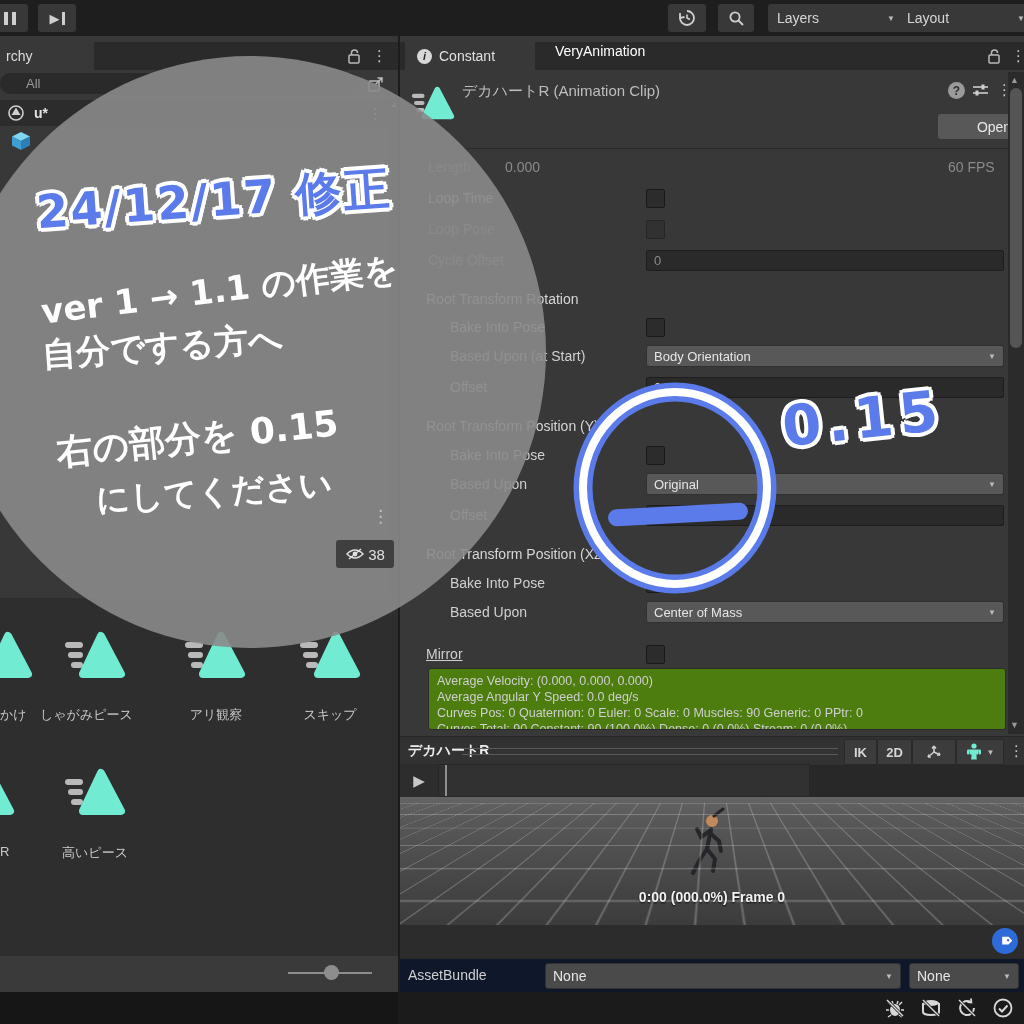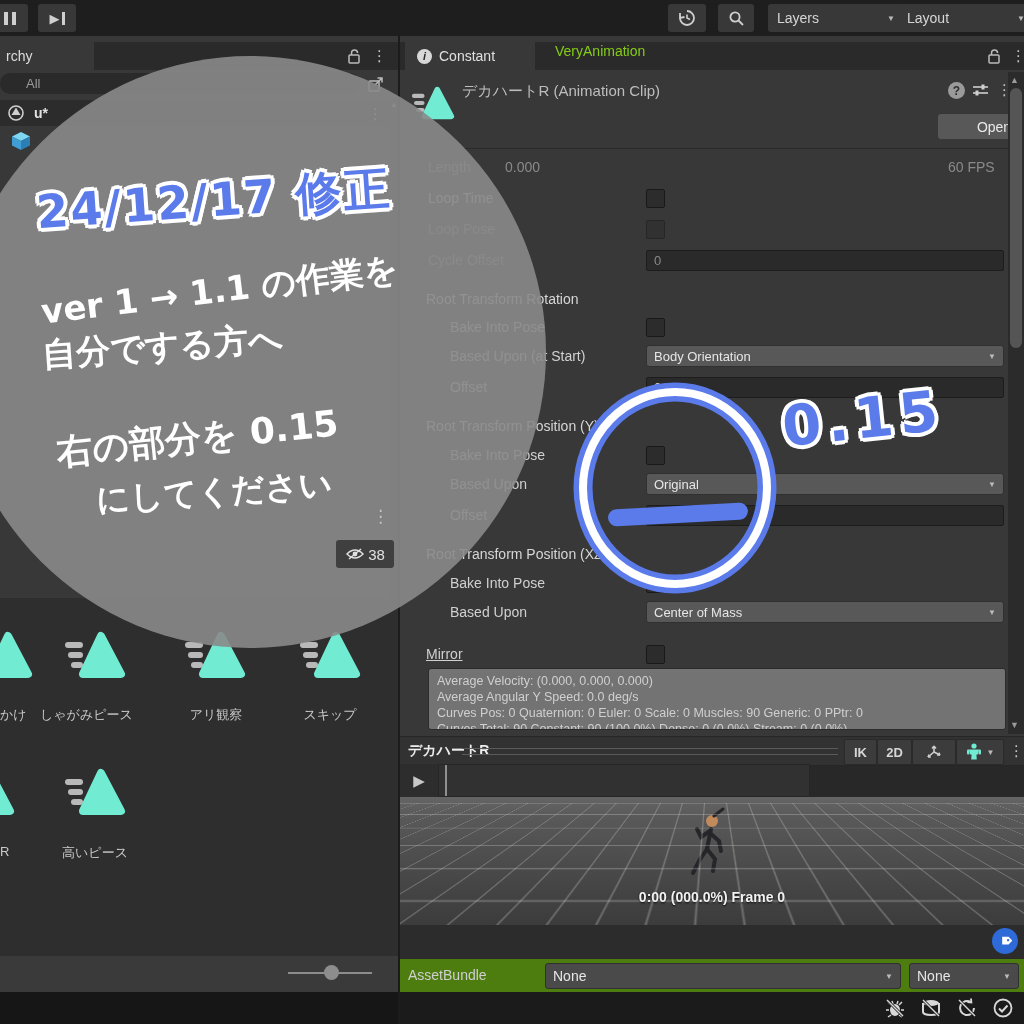--- a/index.html
+++ b/index.html
@@ -35,42 +35,42 @@
   .proj-bottom{left:0;top:956px;width:398px;height:36px;background:#3a3a3a;}
   .black-l{left:0;top:992px;width:398px;height:32px;background:#161616;}
   .zoomslider-track{position:absolute;left:288px;top:972px;width:84px;height:2px;background:#8d8d8d;}
   .zoomslider-dot{position:absolute;left:324px;top:965px;width:15px;height:15px;border-radius:50%;background:#8d8d8d;}
   .vdivider{left:398px;top:36px;width:2px;height:988px;background:#1c1c1c;}
   
   .insp{left:400px;top:36px;width:624px;height:700px;background:#383838;}
   .tabstrip-r{position:absolute;left:0;top:6px;width:624px;height:28px;background:#2a2a2a;}
   .tab-insp{position:absolute;left:5px;top:0;width:130px;height:28px;background:#383838;color:#e0e0e0;
     font-size:14px;display:flex;align-items:center;gap:7px;padding-left:12px;box-sizing:border-box;}
-  .tab-va{position:absolute;left:145px;top:0;height:17px;color:#84cc16;font-size:14px;display:flex;align-items:center;padding:0 10px;}
+  .tab-va{position:absolute;left:145px;top:0;height:17px;color:#ffffff;font-size:14px;display:flex;align-items:center;padding:0 10px;}
   .info-i{display:inline-flex;width:15px;height:15px;border-radius:50%;background:#d8d8d8;color:#2a2a2a;
     font-size:11px;font-weight:bold;align-items:center;justify-content:center;font-style:italic;}
   .insp-head{position:absolute;left:0;top:34px;width:624px;height:78px;background:#383838;border-bottom:1px solid #2a2a2a;}
   .clip-title{position:absolute;left:62px;top:12px;color:#bdbdbd;font-size:15px;}
   .help-circle{position:absolute;width:17px;height:17px;border-radius:50%;background:#9a9a9a;color:#2e2e2e;
     font-size:12px;font-weight:bold;display:flex;align-items:center;justify-content:center;}
   .openbtn{position:absolute;left:538px;top:44px;width:64px;height:25px;background:#585858;border-radius:3px;
     color:#e8e8e8;font-size:14px;display:flex;align-items:center;justify-content:center;padding-left:24px;}
   .row{position:absolute;left:0;width:610px;height:24px;display:flex;align-items:center;}
   .lbl{position:absolute;font-size:14px;color:#d0d0d0;}
   .lbl.dim{color:#8a8a8a;}
   .sec{color:#d6d6d6;}
   .checkbox{position:absolute;left:246px;width:17px;height:17px;background:#2c2c2c;border:1px solid #191919;border-radius:2px;}
   .checkbox.dim{opacity:.55;}
   .field{position:absolute;left:246px;width:358px;height:21px;background:#2a2a2a;border:1px solid #1d1d1d;
     border-radius:2px;color:#cfcfcf;font-size:13px;display:flex;align-items:center;padding-left:7px;box-sizing:border-box;}
   .field.dim{color:#8a8a8a;}
   .dropdown{position:absolute;left:246px;width:358px;height:22px;background:#585858;border:1px solid #303030;
     border-radius:3px;color:#e6e6e6;font-size:13px;display:flex;align-items:center;justify-content:space-between;
     padding:0 7px;box-sizing:border-box;}
-  .infobox{position:absolute;left:28px;top:632px;width:578px;height:62px;background:#737373;border:1px solid #2b2b2b;
+  .infobox{position:absolute;left:28px;top:632px;width:578px;height:62px;background:#4d7c0f;border:1px solid #2b2b2b;
     border-radius:3px;color:#cfcfcf;font-size:12.5px;line-height:16px;padding:4px 0 0 8px;box-sizing:border-box;overflow:hidden;}
   .iscroll{position:absolute;left:608px;top:36px;width:16px;height:662px;background:#2b2b2b;}
   .iscroll .thumb{position:absolute;left:2px;top:16px;width:12px;height:260px;background:#555;border-radius:6px;}
   .scroll-arrow{position:absolute;left:2px;color:#9a9a9a;font-size:9px;}
   
   .pv-head{left:400px;top:736px;width:624px;height:28px;background:#323232;border-top:1px solid #262626;border-bottom:1px solid #262626;}
   .pv-title{position:absolute;left:8px;top:5px;color:#ececec;font-size:14px;font-weight:bold;}
   .pv-handle{position:absolute;left:62px;top:11px;width:376px;height:5px;border-top:1px solid #5a5a5a;border-bottom:1px solid #5a5a5a;}
   .pv-btn{position:absolute;top:2px;height:24px;background:#3c3c3c;border:1px solid #2a2a2a;border-radius:2px;
     color:#d6d6d6;font-size:13px;font-weight:bold;display:flex;align-items:center;justify-content:center;}
@@ -85,21 +85,21 @@
   .view3d{left:400px;top:797px;width:624px;height:128px;background:linear-gradient(#646464 0%,#585858 18%,#454545 70%,#3c3c3c 100%);overflow:hidden;}
   .gridplane{position:absolute;left:-312px;top:6px;width:1248px;height:420px;background-color:transparent;
     background-image:repeating-linear-gradient(0deg,rgba(230,230,230,.28) 0 1px,transparent 1px 22px),
                      repeating-linear-gradient(90deg,rgba(230,230,230,.28) 0 1px,transparent 1px 22px);
     transform:perspective(200px) rotateX(64deg);transform-origin:50% 0;}
   .frameinfo{position:absolute;left:0;top:92px;width:624px;text-align:center;color:#f2f2f2;font-size:14px;
     font-weight:bold;text-shadow:0 1px 2px #000;}
   .pv-strip{left:400px;top:925px;width:624px;height:33px;background:#2c2c2c;}
   .tagcircle{position:absolute;left:592px;top:3px;width:26px;height:26px;border-radius:50%;background:#2f6bd8;
     display:flex;align-items:center;justify-content:center;}
-  .ab-row{left:400px;top:958px;width:624px;height:34px;background:#4d7c0f;border-top:1px solid #2a2a2a;}
+  .ab-row{left:400px;top:958px;width:624px;height:34px;background:#0f172a;border-top:1px solid #2a2a2a;}
   .ab-label{position:absolute;left:8px;top:8px;color:#cfcfcf;font-size:14px;}
   .ab-dd1{left:145px;top:4px;width:356px;}
   .ab-dd2{left:509px;top:4px;width:110px;}
   .ab-row .dropdown{position:absolute;height:26px;background:#4a4a4a;font-size:14px;}
   .bot-bar{left:400px;top:992px;width:624px;height:32px;background:#1b1b1b;display:flex;align-items:center;
     justify-content:flex-end;gap:14px;padding-right:10px;box-sizing:border-box;}
   
   .graycircle{left:-46px;top:56px;width:592px;height:592px;border-radius:50%;background:rgba(138,138,138,0.9);z-index:50;}
   .float-ui{z-index:60;}
   .eyebadge{left:336px;top:540px;width:58px;height:28px;background:#3f3f3f;border-radius:3px;color:#e0e0e0;

